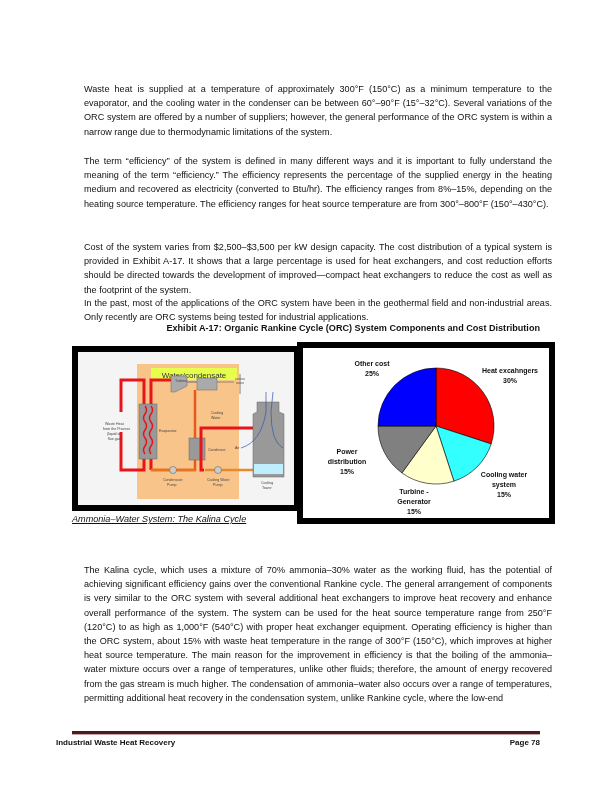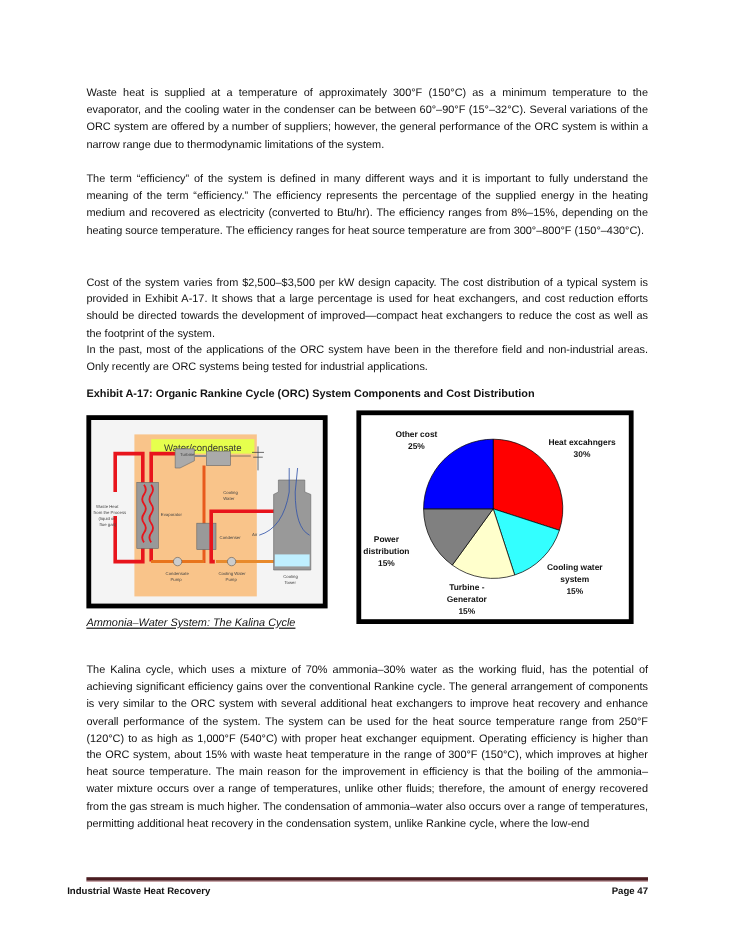--- a/index.html
+++ b/index.html
@@ -1,34 +1,34 @@
 <!DOCTYPE html>
 <html><head>
 <meta charset="utf-8">
 <style>
   html, body { margin: 0; padding: 0; background: #ffffff; }
   body { width: 612px; height: 792px; position: relative; overflow: hidden; font-family: "Liberation Sans", sans-serif; color: #111; }
-  .para { position: absolute; left: 72px; width: 468px; font-size: 9.1px; line-height: 14.2px; text-align: justify; margin: 0; }
-  .exhibit-title { position: absolute; left: 72px; width: 468px; top: 323px; text-align: left; font-weight: bold; font-size: 9.1px; margin: 0; }
-  .fig-box { position: absolute; border: 4px solid #000000; background: #fff; }
+  .para { position: absolute; left: 72px; width: 468px; font-size: 9.1px; line-height: 14.2px; text-align: justify; margin: 12px; }
+  .exhibit-title { position: absolute; left: 72px; width: 468px; top: 323px; text-align: right; font-weight: bold; font-size: 9.1px; margin: 0; }
+  .fig-box { position: absolute; border: 6px solid #000000; background: #fff; padding-left: 23px; }
   .subhead { position: absolute; left: 72px; top: 514px; font-size: 9.1px; font-style: italic; text-decoration: underline; margin: 0; }
   .footer-rule { position: absolute; left: 72px; width: 468px; top: 731px; height: 3px; background: #4a1c20; }
   .footer-rule2 { position: absolute; left: 72px; width: 468px; top: 734px; height: 1px; background: #c7a5a8; }
   .footer-left { position: absolute; left: 56px; top: 738px; font-size: 8px; font-weight: bold; }
   .footer-right { position: absolute; right: 72px; top: 738px; font-size: 8px; font-weight: bold; }
   .pie-label { font-family: "Liberation Sans", sans-serif; font-size: 7px; font-weight: bold; fill: #111; }
   .diag-label { font-family: "Liberation Sans", sans-serif; font-size: 3.6px; fill: #444; }
 </style>
 </head>
 <body>
 
 <p class="para" style="top:70px">Waste heat is supplied at a temperature of approximately 300°F (150°C) as a minimum temperature to the evaporator, and the cooling water in the condenser can be between 60°–90°F (15°–32°C). Several variations of the ORC system are offered by a number of suppliers; however, the general performance of the ORC system is within a narrow range due to thermodynamic limitations of the system.</p>
 <p class="para" style="top:142px">The term “efficiency” of the system is defined in many different ways and it is important to fully understand the meaning of the term “efficiency.” The efficiency represents the percentage of the supplied energy in the heating medium and recovered as electricity (converted to Btu/hr). The efficiency ranges from 8%–15%, depending on the heating source temperature. The efficiency ranges for heat source temperature are from 300°–800°F (150°–430°C).</p>
 <p class="para" style="top:228px">Cost of the system varies from $2,500–$3,500 per kW design capacity. The cost distribution of a typical system is provided in Exhibit A-17. It shows that a large percentage is used for heat exchangers, and cost reduction efforts should be directed towards the development of improved—compact heat exchangers to reduce the cost as well as the footprint of the system.</p>
-<p class="para" style="top:284px">In the past, most of the applications of the ORC system have been in the therefore field and non-industrial areas. Only recently are ORC systems being tested for industrial applications.</p>
+<p class="para" style="top:284px">In the past, most of the applications of the ORC system have been in the geothermal field and non-industrial areas. Only recently are ORC systems being tested for industrial applications.</p>
 
 <p class="exhibit-title">Exhibit A-17: Organic Rankine Cycle (ORC) System Components and Cost Distribution</p>
 
 <div class="fig-box" style="left:72px; top:346px; width:193px; height:153px; background:#f4f4f4;">
   <svg width="193" height="153" viewBox="0 0 193 153">
     <rect x="36" y="12" width="102" height="135" fill="#f9c48a"></rect>
     <rect x="50" y="16" width="86" height="12" fill="#e6ff4d"></rect>
     <text x="93" y="25.5" text-anchor="middle" font-family="Liberation Sans, sans-serif" font-size="8" fill="#333">Water/condensate</text>
 
     <path d="M20 60 L20 28 L43 28 L43 118 L20 118 L20 80" fill="none" stroke="#e8141c" stroke-width="3"></path>
@@ -94,13 +94,13 @@
     </g>
   </svg>
 </div>
 
 <p class="subhead">Ammonia–Water System: The Kalina Cycle</p>
 <p class="para" style="top:551px">The Kalina cycle, which uses a mixture of 70% ammonia–30% water as the working fluid, has the potential of achieving significant efficiency gains over the conventional Rankine cycle. The general arrangement of components is very similar to the ORC system with several additional heat exchangers to improve heat recovery and enhance overall performance of the system. The system can be used for the heat source temperature range from 250°F (120°C) to as high as 1,000°F (540°C) with proper heat exchanger equipment. Operating efficiency is higher than the ORC system, about 15% with waste heat temperature in the range of 300°F (150°C), which improves at higher heat source temperature. The main reason for the improvement in efficiency is that the boiling of the ammonia–water mixture occurs over a range of temperatures, unlike other fluids; therefore, the amount of energy recovered from the gas stream is much higher. The condensation of ammonia–water also occurs over a range of temperatures, permitting additional heat recovery in the condensation system, unlike Rankine cycle, where the low-end</p>
 
 <div class="footer-rule"></div>
 <div class="footer-rule2"></div>
 <div class="footer-left">Industrial Waste Heat Recovery</div>
-<div class="footer-right">Page 47</div>
+<div class="footer-right">Page 78</div>
 
 </body></html>

